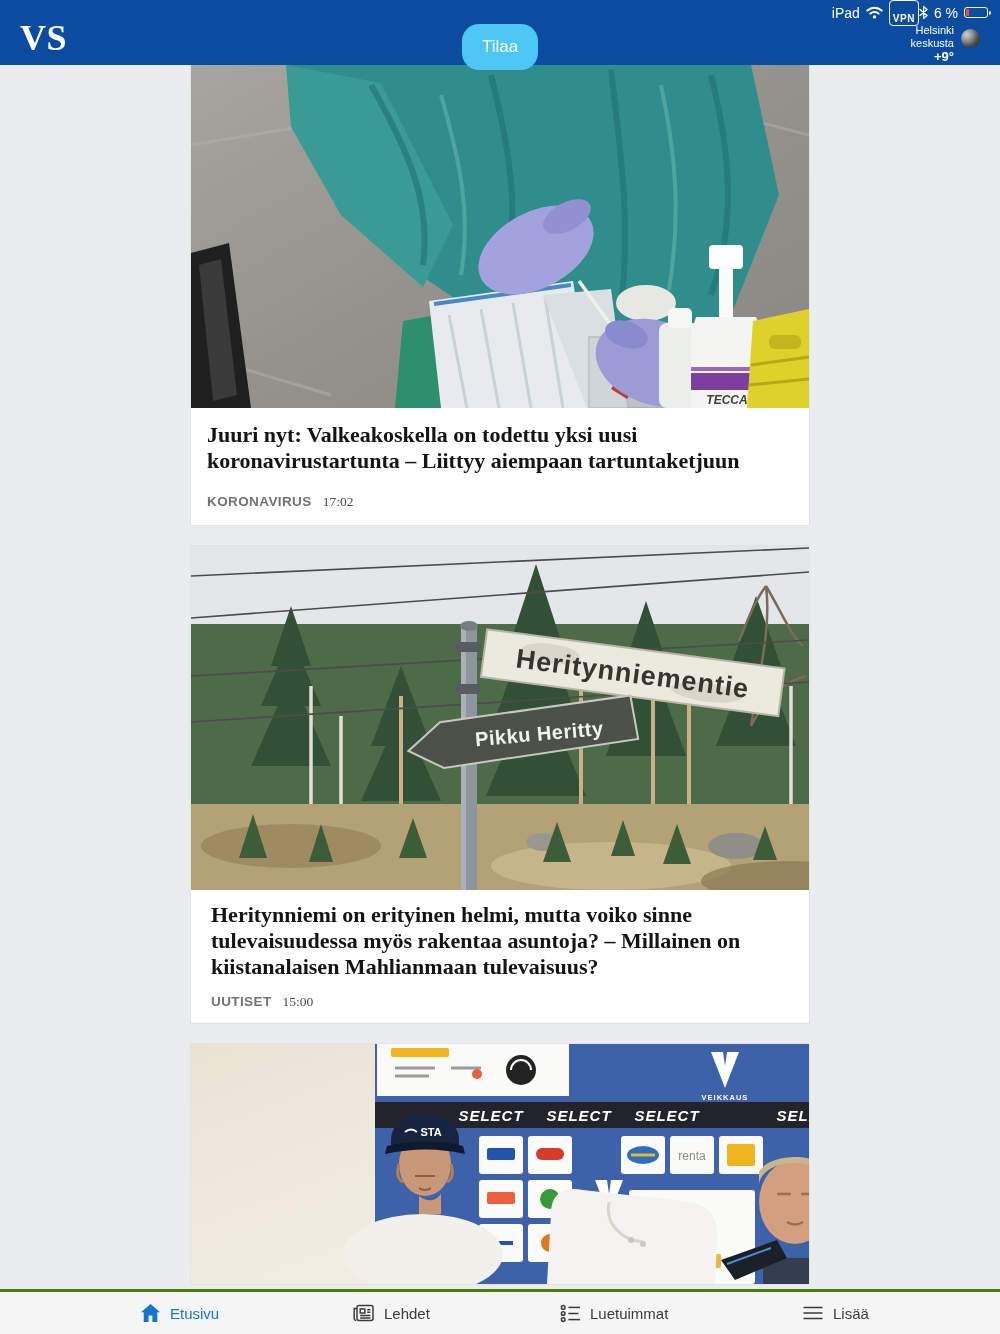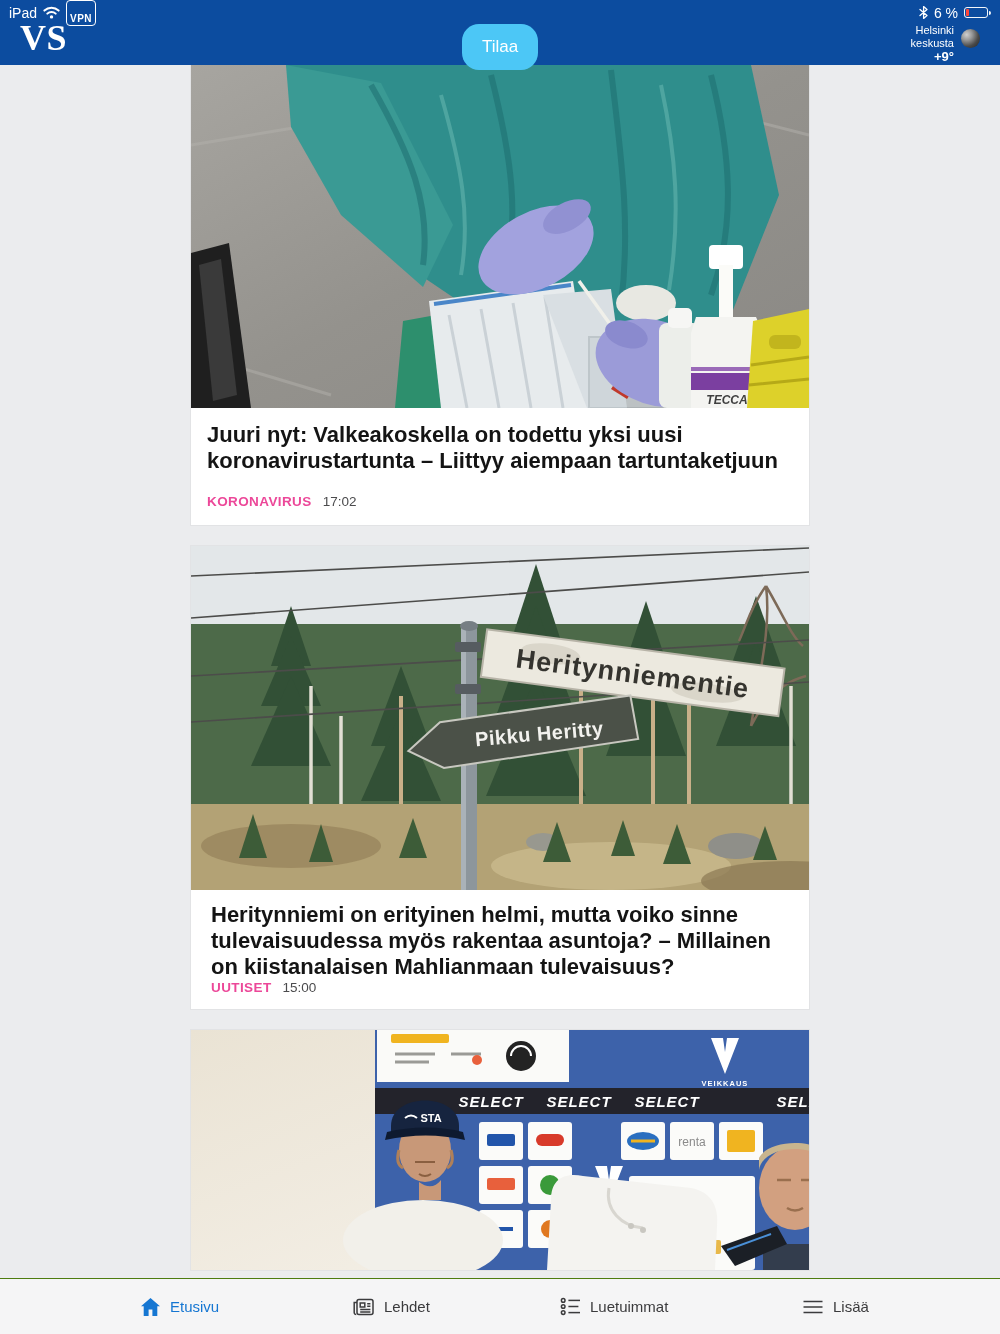--- a/index.html
+++ b/index.html
@@ -2,21 +2,21 @@
 <html><head>
 <meta charset="utf-8">
 <style>
   * { margin:0; padding:0; box-sizing:border-box; }
   html,body { background:#444; }
   body { font-family:"Liberation Sans", sans-serif; }
   .screen { position:relative; width:1000px; height:1334px; margin:0 auto; background:#ebecee; overflow:hidden; }
 
   
   .header { position:absolute; top:0; left:0; right:0; height:65px; background:#0c4c9f; z-index:30; }
-  .status-bar { position:relative; display:flex; justify-content:space-between; align-items:center; height:21px; padding:4px 9px 0; color:#fff; }
+  .status-bar { position:relative; display:flex; justify-content:flex-end; align-items:center; height:21px; padding:4px 9px 0; color:#fff; }
   .status-left, .status-right { display:flex; align-items:center; gap:6px; }
   .device { font-size:14px; }
   .vpn { border:1px solid #fff; border-radius:4px; font-size:10px; font-weight:700; padding:12px 3px; height:14px; line-height:12px; letter-spacing:.5px; }
   .status-time { position:absolute; left:0; right:0; top:5px; text-align:center; font-size:15px; font-weight:400; pointer-events:none;margin-top:16px; }
   .batt-pct { font-size:14px; }
   .battery { position:relative; width:24px; height:11px; border:1px solid rgba(255,255,255,.95); border-radius:3px; margin-right:3px; }
   .battery::after { content:""; position:absolute; right:-4px; top:2.5px; width:2.5px; height:4px; background:rgba(255,255,255,.95); border-radius:0 2px 2px 0; }
   .battery-fill { position:absolute; left:1px; top:1px; bottom:1px; width:3px; background:#ff453a; border-radius:1px; }
 
   .logo { position:absolute; left:20px; top:20px; color:#fff; font-family:"Liberation Serif", serif; font-weight:700; font-size:36px; line-height:36px; letter-spacing:.5px; cursor:pointer; }
@@ -28,29 +28,29 @@
 
   
   .feed { position:absolute; top:65px; left:0; right:0; height:1224px; overflow:hidden; background:#ebecee; }
   .card { width:620px; margin:0 auto 19px; background:#fff; border:1px solid #e2e3e5; }
   .card1 { border-top:none; }
   .card3 { margin-bottom:0; }
   .photo { display:block; line-height:0; }
   .photo svg { display:block; }
   .card-body { padding:14px 16px 15px; }
   .card2 .card-body { padding:12px 20px 13px; }
-  h2.headline { font-family:Liberation Sans, sans-serif; font-weight:700; font-size:22px; line-height:26px; color:#141414; }
+  h2.headline { font-family:Liberation Serif, serif; font-weight:700; font-size:22px; line-height:26px; color:#141414; }
   .standfirst { font-family:"Liberation Serif", serif; font-size:18px; line-height:25px; color:#3d3d3f; margin-top:8px; }
   .meta { display:flex; align-items:baseline; gap:11px; margin-top:20px; height:16px; }
-  .card2 .meta { margin-top:0; }
-  .meta .cat { color:#ec4899; font-size:13.5px; font-weight:700; letter-spacing:.4px; cursor:pointer; }
-  .meta .time { color:#4b4b4d; font-size:13.5px; }
+  .card2 .meta { margin-top:14px; }
+  .meta .cat { color:#737373; font-size:13.5px; font-weight:700; letter-spacing:.4px; cursor:pointer; }
+  .meta .time { color:#4b4b4d; font-size:13.5px;font-family:Liberation Serif, serif; }
 
   
-  .tab-bar { position:absolute; bottom:0; left:0; right:0; height:56px; background:#f5f5f6; border-top:1px solid #4d7c0f; z-index:40; }
+  .tab-bar { position:absolute; bottom:0; left:0; right:0; height:45px; background:#f5f5f6; border-top:3px solid #4d7c0f; z-index:40; }
   .tab { position:absolute; top:0; height:100%; display:flex; align-items:center; gap:9px; font-size:15px; color:#3b3b3d; cursor:pointer; }
   .tab.active { color:#1576d2; }
 </style>
 </head>
 <body>
 
 <div class="screen">
 
   <header class="header">
     <div class="status-bar">

